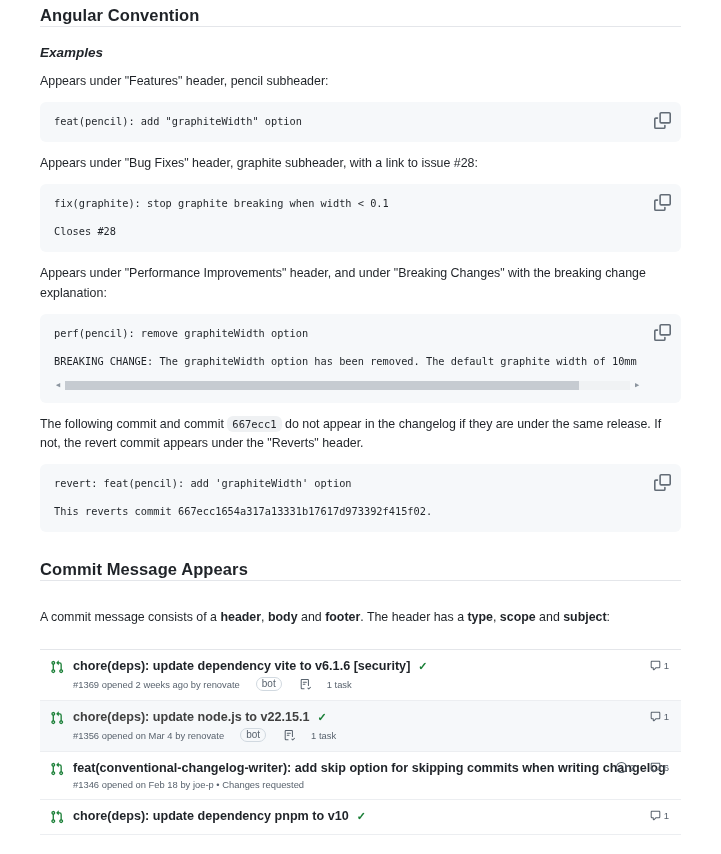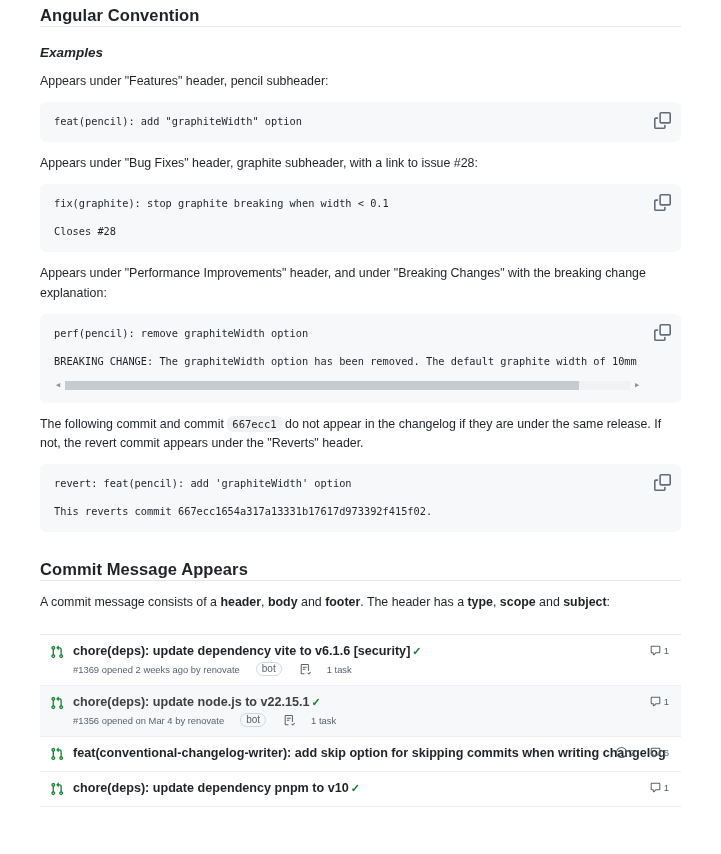--- a/index.html
+++ b/index.html
@@ -29,21 +29,21 @@
     margin: 0;
     padding: 18px 0 0 0;
     font-style: italic;
   }
   p.para {
     font-size: 12.4px;
     line-height: 1.55;
     margin: 12px 0 0 0;
     color: #1f2328;
   }
-  p.para.tight { margin-top: 12px; }
+  p.para.tight { margin-top: 27px; }
   a.link { color: #0969da; text-decoration: underline; }
 
   code.inline {
     font-family: "DejaVu Sans Mono", monospace;
     font-size: 10.5px;
     background: #eff1f3;
     border-radius: 6px;
     padding: 2px 5px;
     color: #1f2328;
   }
@@ -117,21 +117,21 @@
   .pr-icon {
     flex: 0 0 16px;
     margin-top: 1px;
     margin-right: 7px;
   }
   .pr-icon svg { display: block; }
   .pr-main { flex: 1 1 auto; min-width: 0; }
   .pr-title-line {
     display: flex;
     align-items: center;
-    gap: 2px;
+    gap: 8px;
     flex-wrap: nowrap;
     text-align: right;
   }
   .pr-title {
     font-size: 12.6px;
     font-weight: 600;
     color: #1f2328;
     white-space: nowrap;
   }
   .check-ok { color: #1a7f37; font-size: 11px; line-height: 1; font-weight: 700;}
@@ -327,20 +327,23 @@
       <div class="pr-row">
         <span class="pr-icon">
           <svg width="14" height="14" viewBox="0 0 16 16" fill="#1a7f37">
             <path d="M1.5 3.25a2.25 2.25 0 1 1 3 2.122v5.256a2.251 2.251 0 1 1-1.5 0V5.372A2.25 2.25 0 0 1 1.5 3.25Zm5.677-.177L9.573.677A.25.25 0 0 1 10 .854V2.5h1A2.5 2.5 0 0 1 13.5 5v5.628a2.251 2.251 0 1 1-1.5 0V5a1 1 0 0 0-1-1h-1v1.646a.25.25 0 0 1-.427.177L7.177 3.427a.25.25 0 0 1 0-.354ZM3.75 2.5a.75.75 0 1 0 0 1.5.75.75 0 0 0 0-1.5Zm0 9.5a.75.75 0 1 0 0 1.5.75.75 0 0 0 0-1.5Zm8.25.75a.75.75 0 1 0 1.5 0 .75.75 0 0 0-1.5 0Z"></path>
           </svg>
         </span>
         <div class="pr-main">
           <div class="pr-title-line">
             <a class="pr-title" href="#" style="color: rgb(31, 35, 40); text-decoration: none;">feat(conventional-changelog-writer): add skip option for skipping commits when writing changelog</a>
           </div>
+          <div class="pr-meta">
+            <span>#1346 opened on Feb 18 by joe-p • Changes requested</span>
+          </div>
         </div>
         <div class="pr-right">
           <span class="rt-cell rt-reviews">
             <svg width="11" height="11" viewBox="0 0 16 16" fill="#59636e">
               <path d="M8 9.5a1.5 1.5 0 1 0 0-3 1.5 1.5 0 0 0 0 3Z"></path>
               <path d="M8 0a8 8 0 1 1 0 16A8 8 0 0 1 8 0ZM1.5 8a6.5 6.5 0 1 0 13 0 6.5 6.5 0 0 0-13 0Z"></path>
             </svg>
             <span>2</span>
           </span>
           <span class="rt-cell rt-comments">

